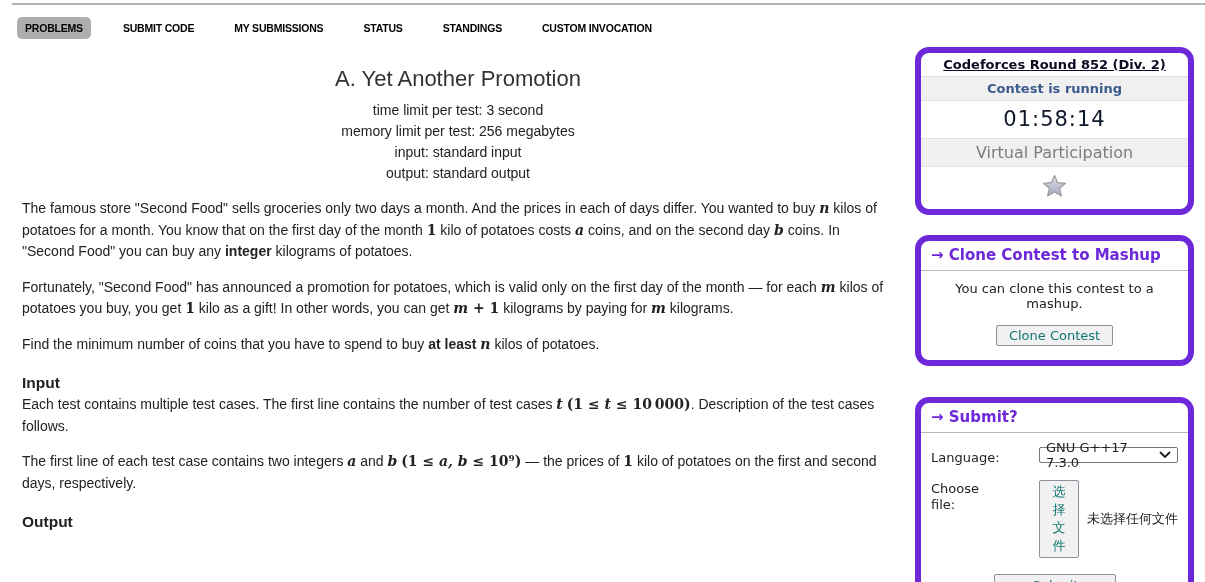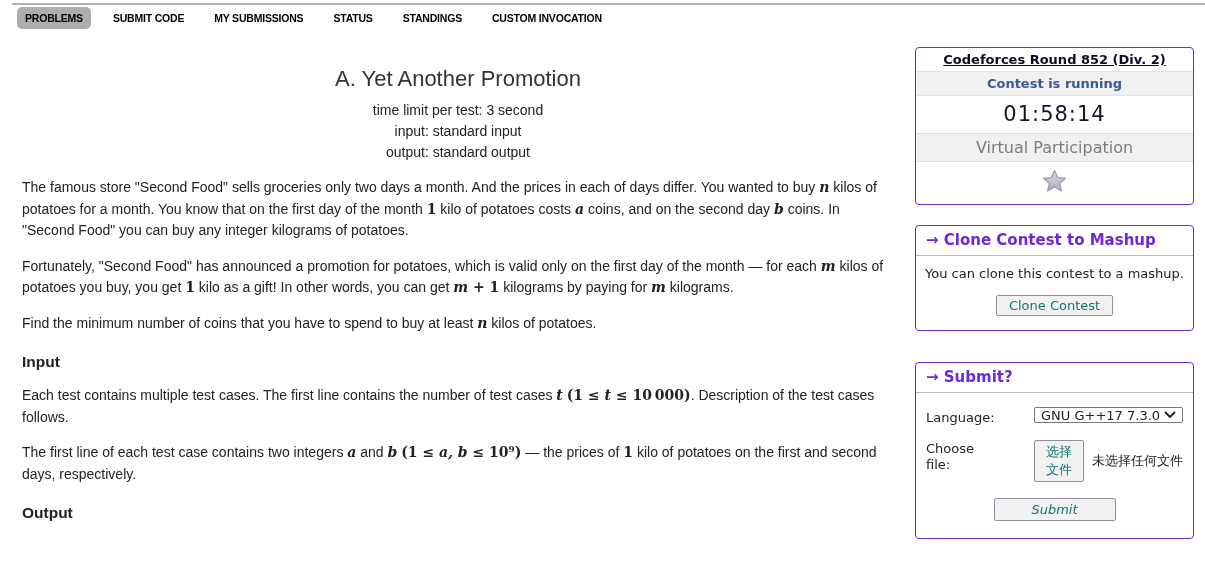--- a/index.html
+++ b/index.html
@@ -3,40 +3,40 @@
 <meta charset="utf-8">
 <style>
   html,body{margin:0;padding:0;background:#fff;}
   body{width:1205px;height:582px;overflow:hidden;position:relative;
        font-family:"Liberation Sans",sans-serif;color:#222;-webkit-font-smoothing:antialiased;}
 
   
   .top-rule{position:absolute;top:3px;left:12px;right:0;height:2px;background:#b2b2b2;}
 
   
-  .tabbar{position:absolute;top:7px;left:17px;display:flex;align-items:center;gap:14px;}
+  .tabbar{position:absolute;top:17px;left:17px;display:flex;align-items:center;gap:24px;}
   .tab{font-size:10.5px;font-weight:bold;letter-spacing:-0.2px;color:#000;
        padding:5px 8px;border-radius:5px;white-space:nowrap;cursor:pointer;}
   .tab.active{background:#aeaeae;}
 
   
   .content{position:absolute;top:52px;left:22px;width:872px;}
   .problem-title{font-size:22px;line-height:26px;font-weight:normal;color:#333;
                  text-align:center;margin:14px 0 8px;}
   .limits{text-align:center;font-size:14px;line-height:21px;color:#222;}
   .statement p{font-size:14px;line-height:21.5px;margin:14px 0;}
   .section-title{font-size:15.5px;font-weight:bold;margin:19px 0 0;color:#222;}
-  .statement .tight{margin-top:14px;}
-  .seg-b{font-weight:normal;}
+  .statement .tight{margin-top:2px;}
+  .seg-b{font-weight:bold;}
   .seg-v{font-family:"DejaVu Serif",serif;font-style:italic;font-weight:bold;}
   .seg-n{font-family:"DejaVu Serif",serif;font-weight:bold;}
 
   
   .sidebar{position:absolute;top:47px;left:915px;width:279px;font-family:"DejaVu Sans",sans-serif;}
-  .box{border:1px solid #6d28d9;border-radius:4px;background:#fff;overflow:hidden;}
+  .box{border:6px solid #6d28d9;border-radius:14px;background:#fff;overflow:hidden;}
   .box-contest{margin-bottom:20px;}
   .box-clone{margin-bottom:31px;}
   .crow{text-align:center;padding:4px 6px;border-bottom:1px solid #e1e1e1;font-size:13px;}
   .crow:last-child{border-bottom:none;}
   .row-title a{color:#0a0a23;font-weight:bold;text-decoration:underline;cursor:pointer;}
   .row-status{background:#f0f0f0;color:#3a5a8c;font-weight:bold;}
   .row-timer{font-size:21px;color:#0f172a;padding:6px 6px 7px;letter-spacing:1px;}
   .row-virtual{background:#f0f0f0;color:#7d7d7d;font-size:16px;padding:4px 6px;}
   .row-star{padding:7px 6px 8px;}
   .star-btn{display:inline-block;cursor:pointer;line-height:0;}
@@ -73,20 +73,21 @@
   <div class="tab">MY SUBMISSIONS</div>
   <div class="tab">STATUS</div>
   <div class="tab">STANDINGS</div>
   <div class="tab">CUSTOM INVOCATION</div>
 </nav>
 
 <main class="content">
   <h1 class="problem-title">A. Yet Another Promotion</h1>
   <div class="limits">
     <div>time limit per test: 3 second</div>
+    <div>memory limit per test: 256 megabytes</div>
     <div>input: standard input</div>
     <div>output: standard output</div>
   </div>
 
   <div class="statement">
     <p>The famous store "Second Food" sells groceries only two days a month. And the prices in each of days differ. You wanted to buy <span class="seg-v">n</span> kilos of potatoes for a month. You know that on the first day of the month <span class="seg-n">1</span> kilo of potatoes costs <span class="seg-v">a</span> coins, and on the second day <span class="seg-v">b</span> coins. In "Second Food" you can buy any <span class="seg-b">integer</span> kilograms of potatoes.</p>
     <p>Fortunately, "Second Food" has announced a promotion for potatoes, which is valid only on the first day of the month — for each <span class="seg-v">m</span> kilos of potatoes you buy, you get <span class="seg-n">1</span> kilo as a gift! In other words, you can get <span class="seg-v">m</span><span class="seg-n"> + 1</span> kilograms by paying for <span class="seg-v">m</span> kilograms.</p>
     <p>Find the minimum number of coins that you have to spend to buy <span class="seg-b">at least</span> <span class="seg-v">n</span> kilos of potatoes.</p>
 
     <div class="section-title">Input</div>

